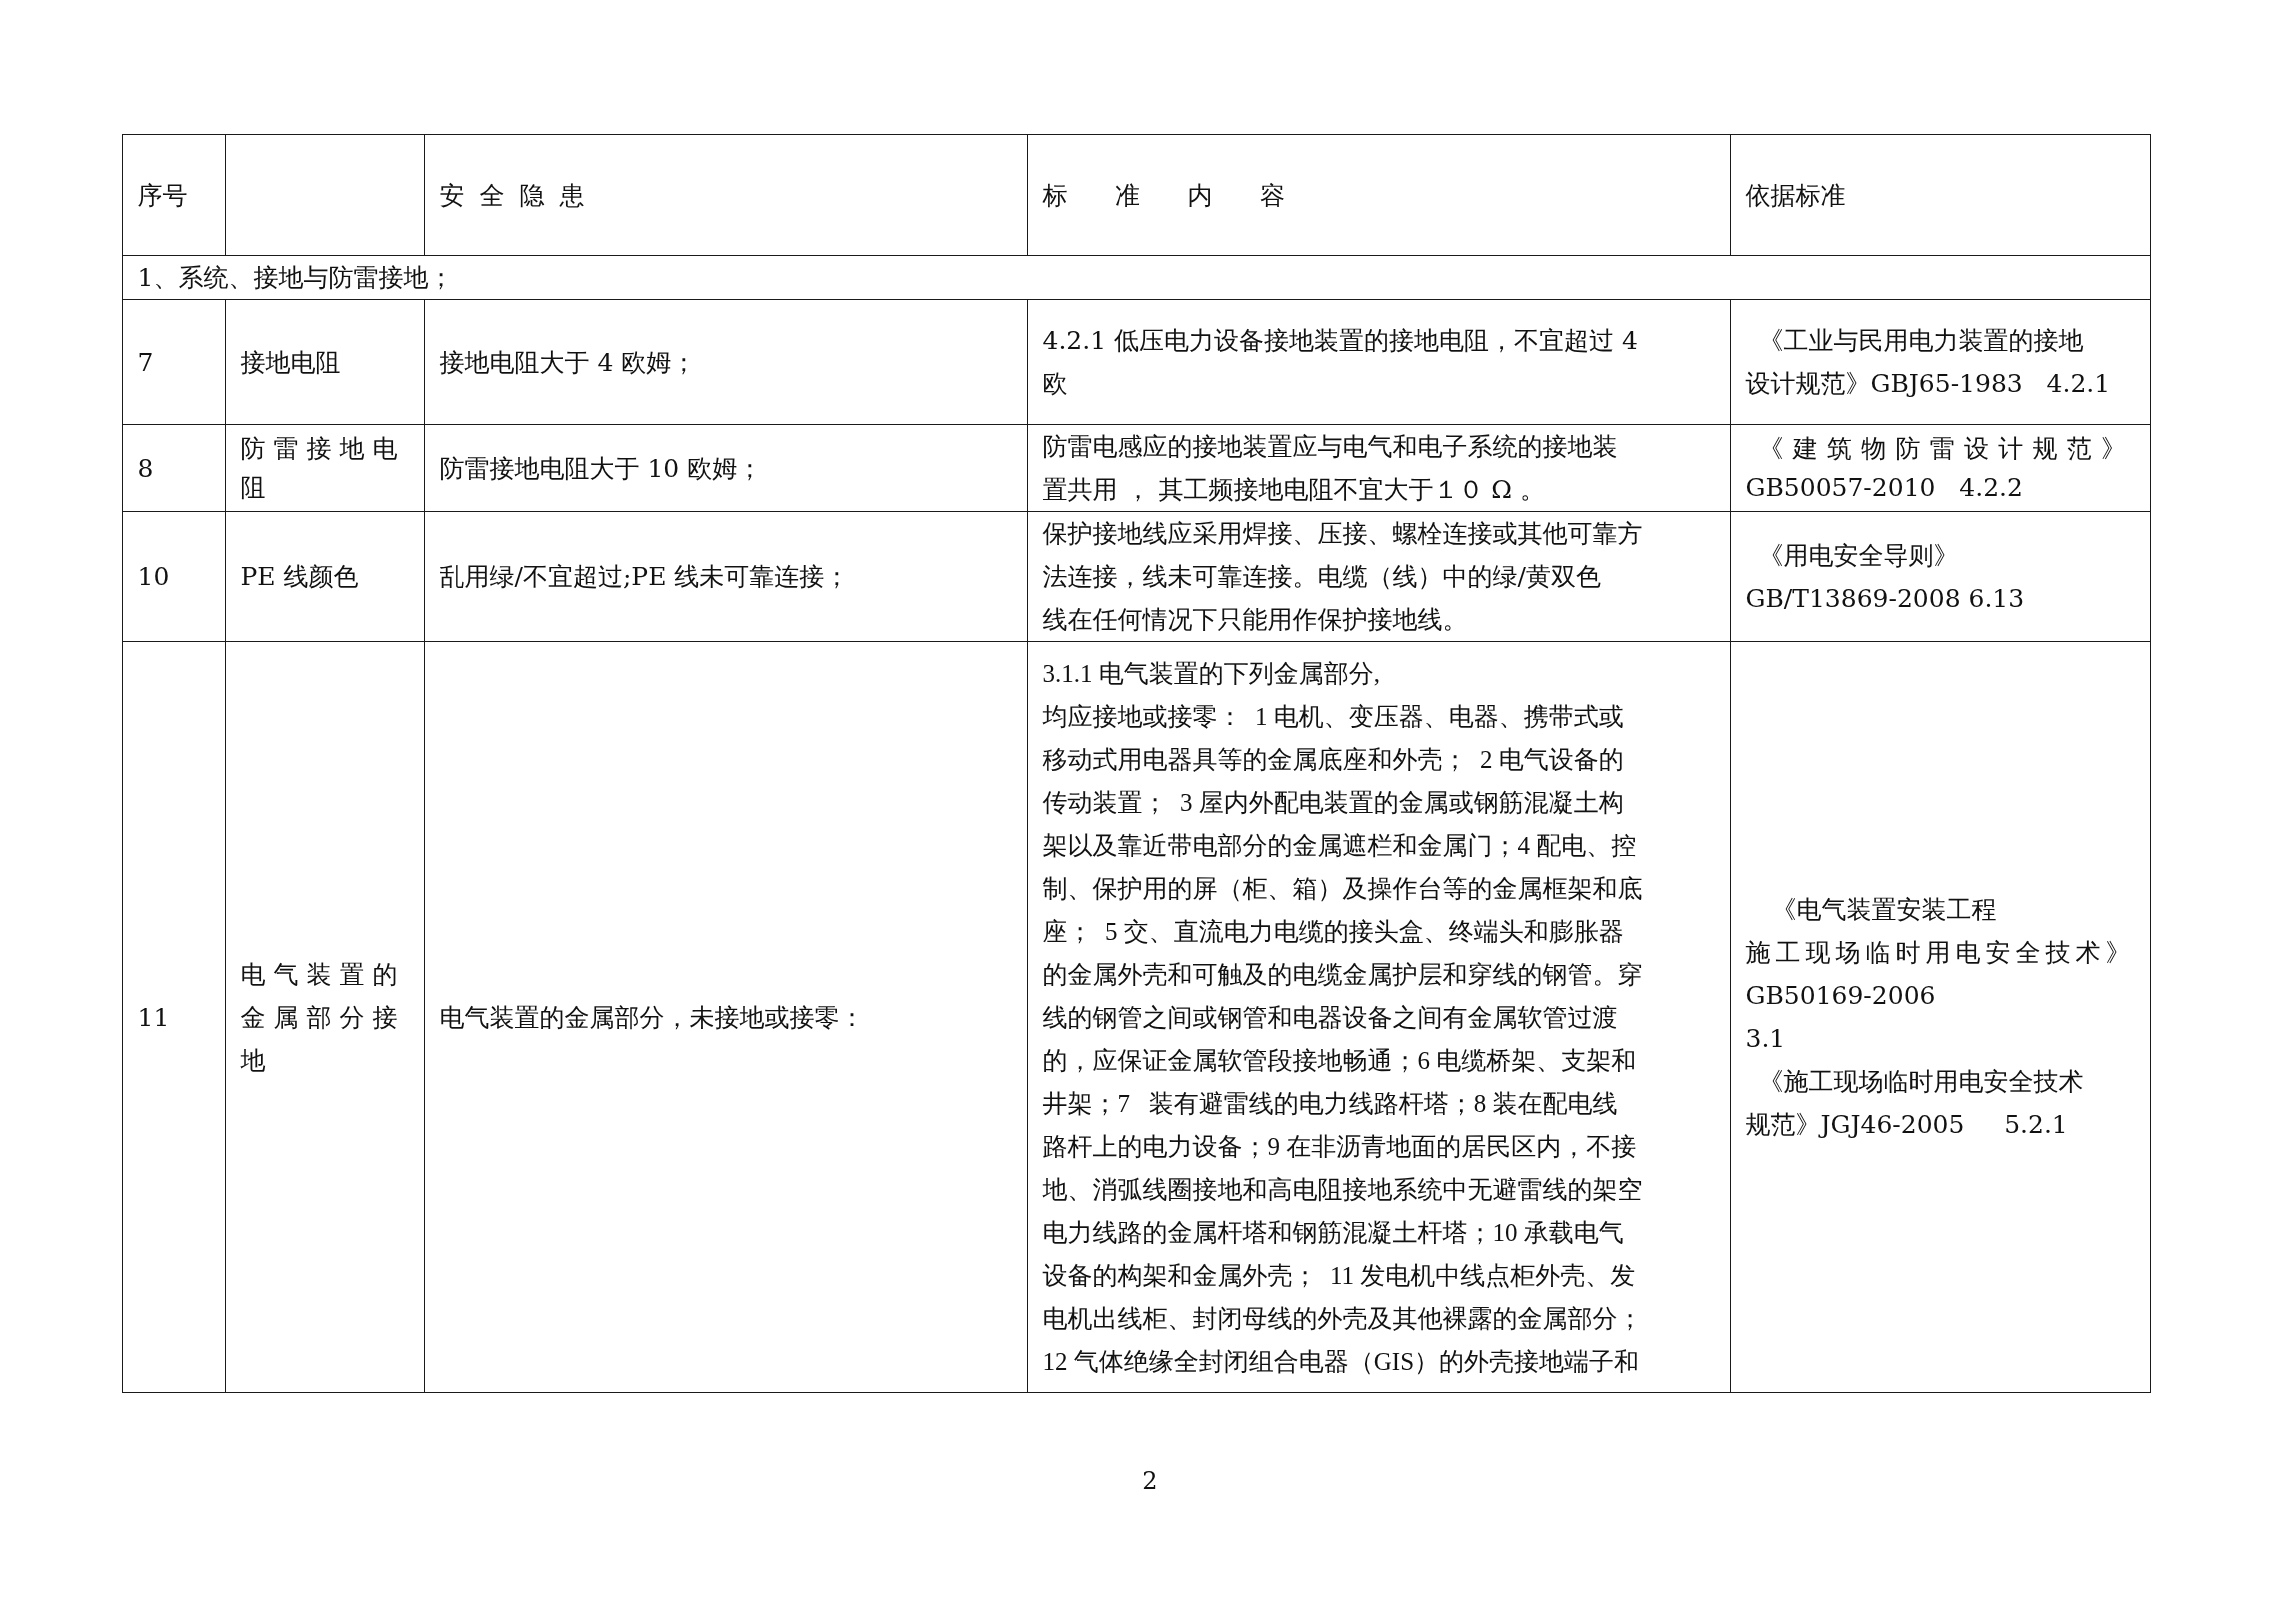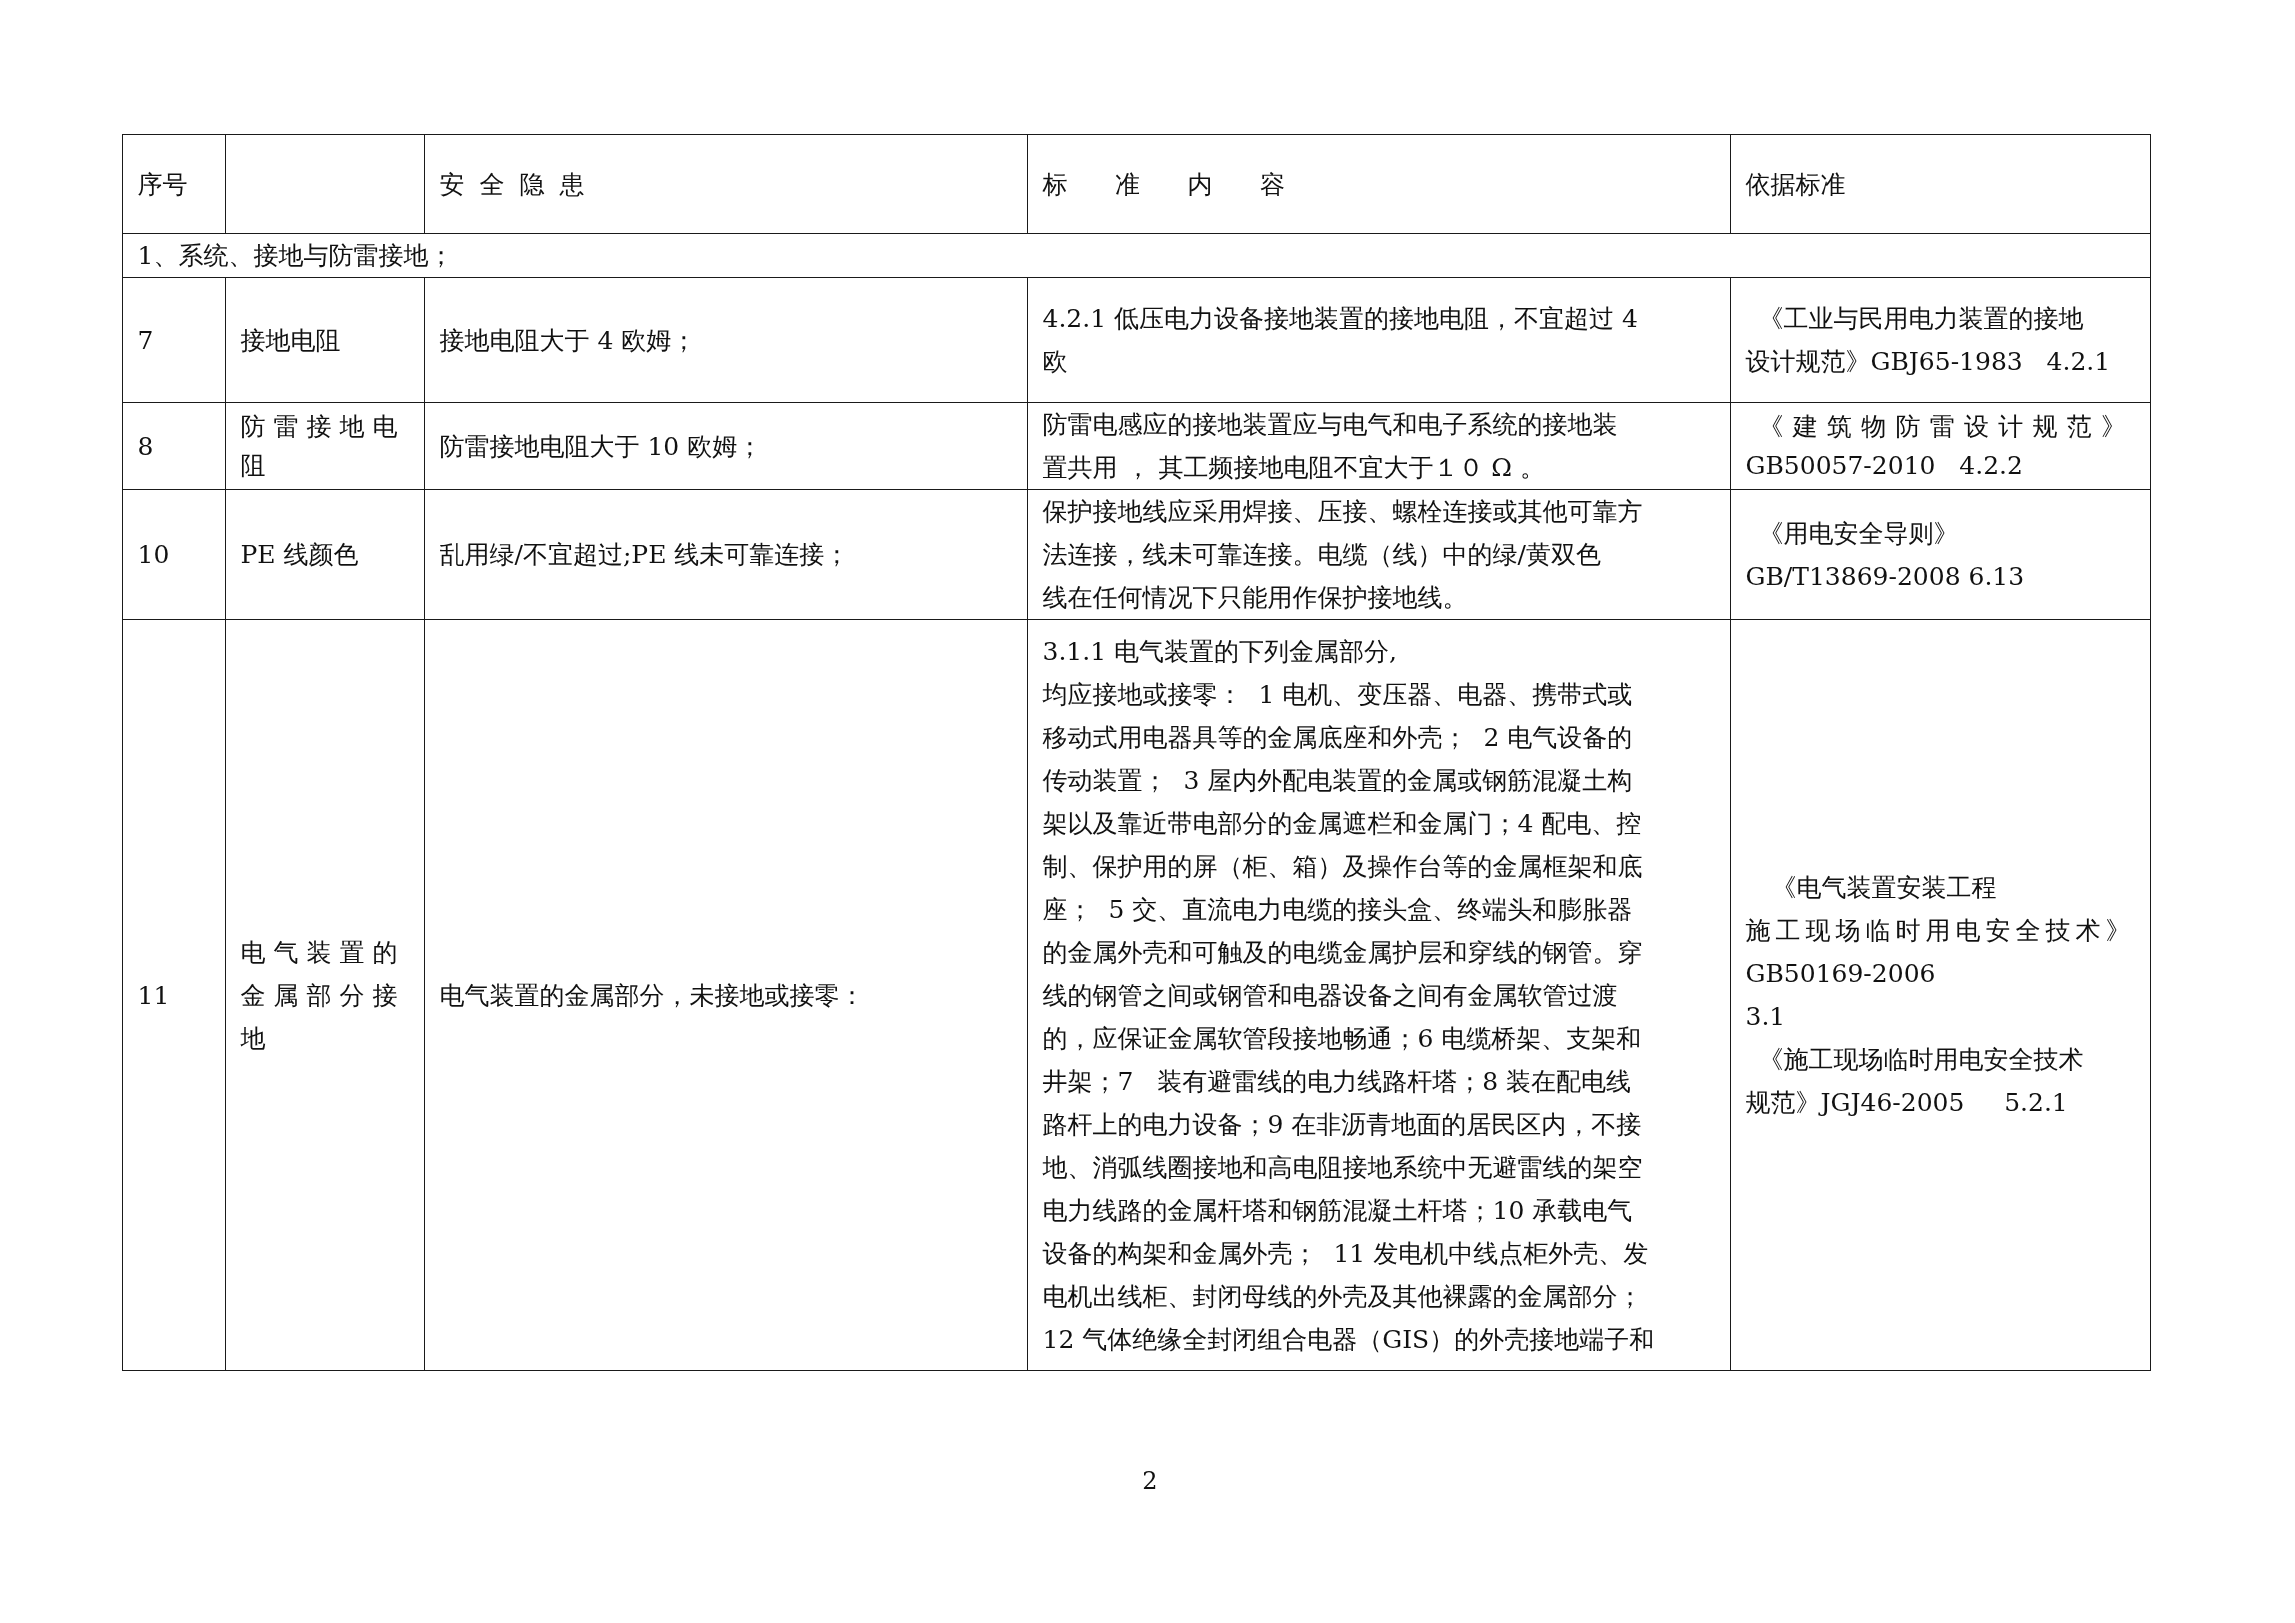--- a/index.html
+++ b/index.html
@@ -38,39 +38,39 @@
       font-weight: normal;
       text-align: left;
       word-break: break-all;
     }
     col.c-no   { width: 103px; }
     col.c-item { width: 199px; }
     col.c-haz  { width: 603px; }
     col.c-std  { width: 703px; }
     col.c-ref  { width: 420px; }
 
-    tr.hdr  { height: 99px; }
+    tr.hdr  { height: 121px; }
     tr.sec  { height: 41px; margin-left: 24px; }
     tr.r7   { height: 125px; }
     tr.r8   { height: 81px; }
     tr.r10  { height: 121px; }
     tr.r11  { height: 751px; }
 
     th.h-center { text-align: center; letter-spacing: 0.6em; }
     th.h-std    { text-align: left; padding-left: 88px; letter-spacing: 1.9em; }
     th.h-ref    { text-align: center; letter-spacing: 0; }
     th.h-no     { text-align: left; }
 
     td.sec-cell { line-height: 32px; padding-top: 3.2px; padding-bottom: 3.2px; }
 
     td.item-cell { text-align: justify; text-align-last: left; }
     .spread { letter-spacing: 0.32em; }
     td.r8-std { line-height: 39px; }
     td.r10-std { line-height: 37px; }
-    td.r11-std { line-height: 43px; vertical-align: top; padding-top: 0; }
+    td.r11-std { line-height: 43px; vertical-align: top; padding-top: 0; font-family: Liberation Serif, serif; }
 
     td.ref-cell { line-height: 43px; }
     .ref-indent { padding-left: 13px; }
     .ref-indent2 { padding-left: 26px; }
     .ref-spread { letter-spacing: 0.37em; }
 
     .line { display: block; white-space: pre-wrap; }
 
     .page-number {
       position: absolute;

